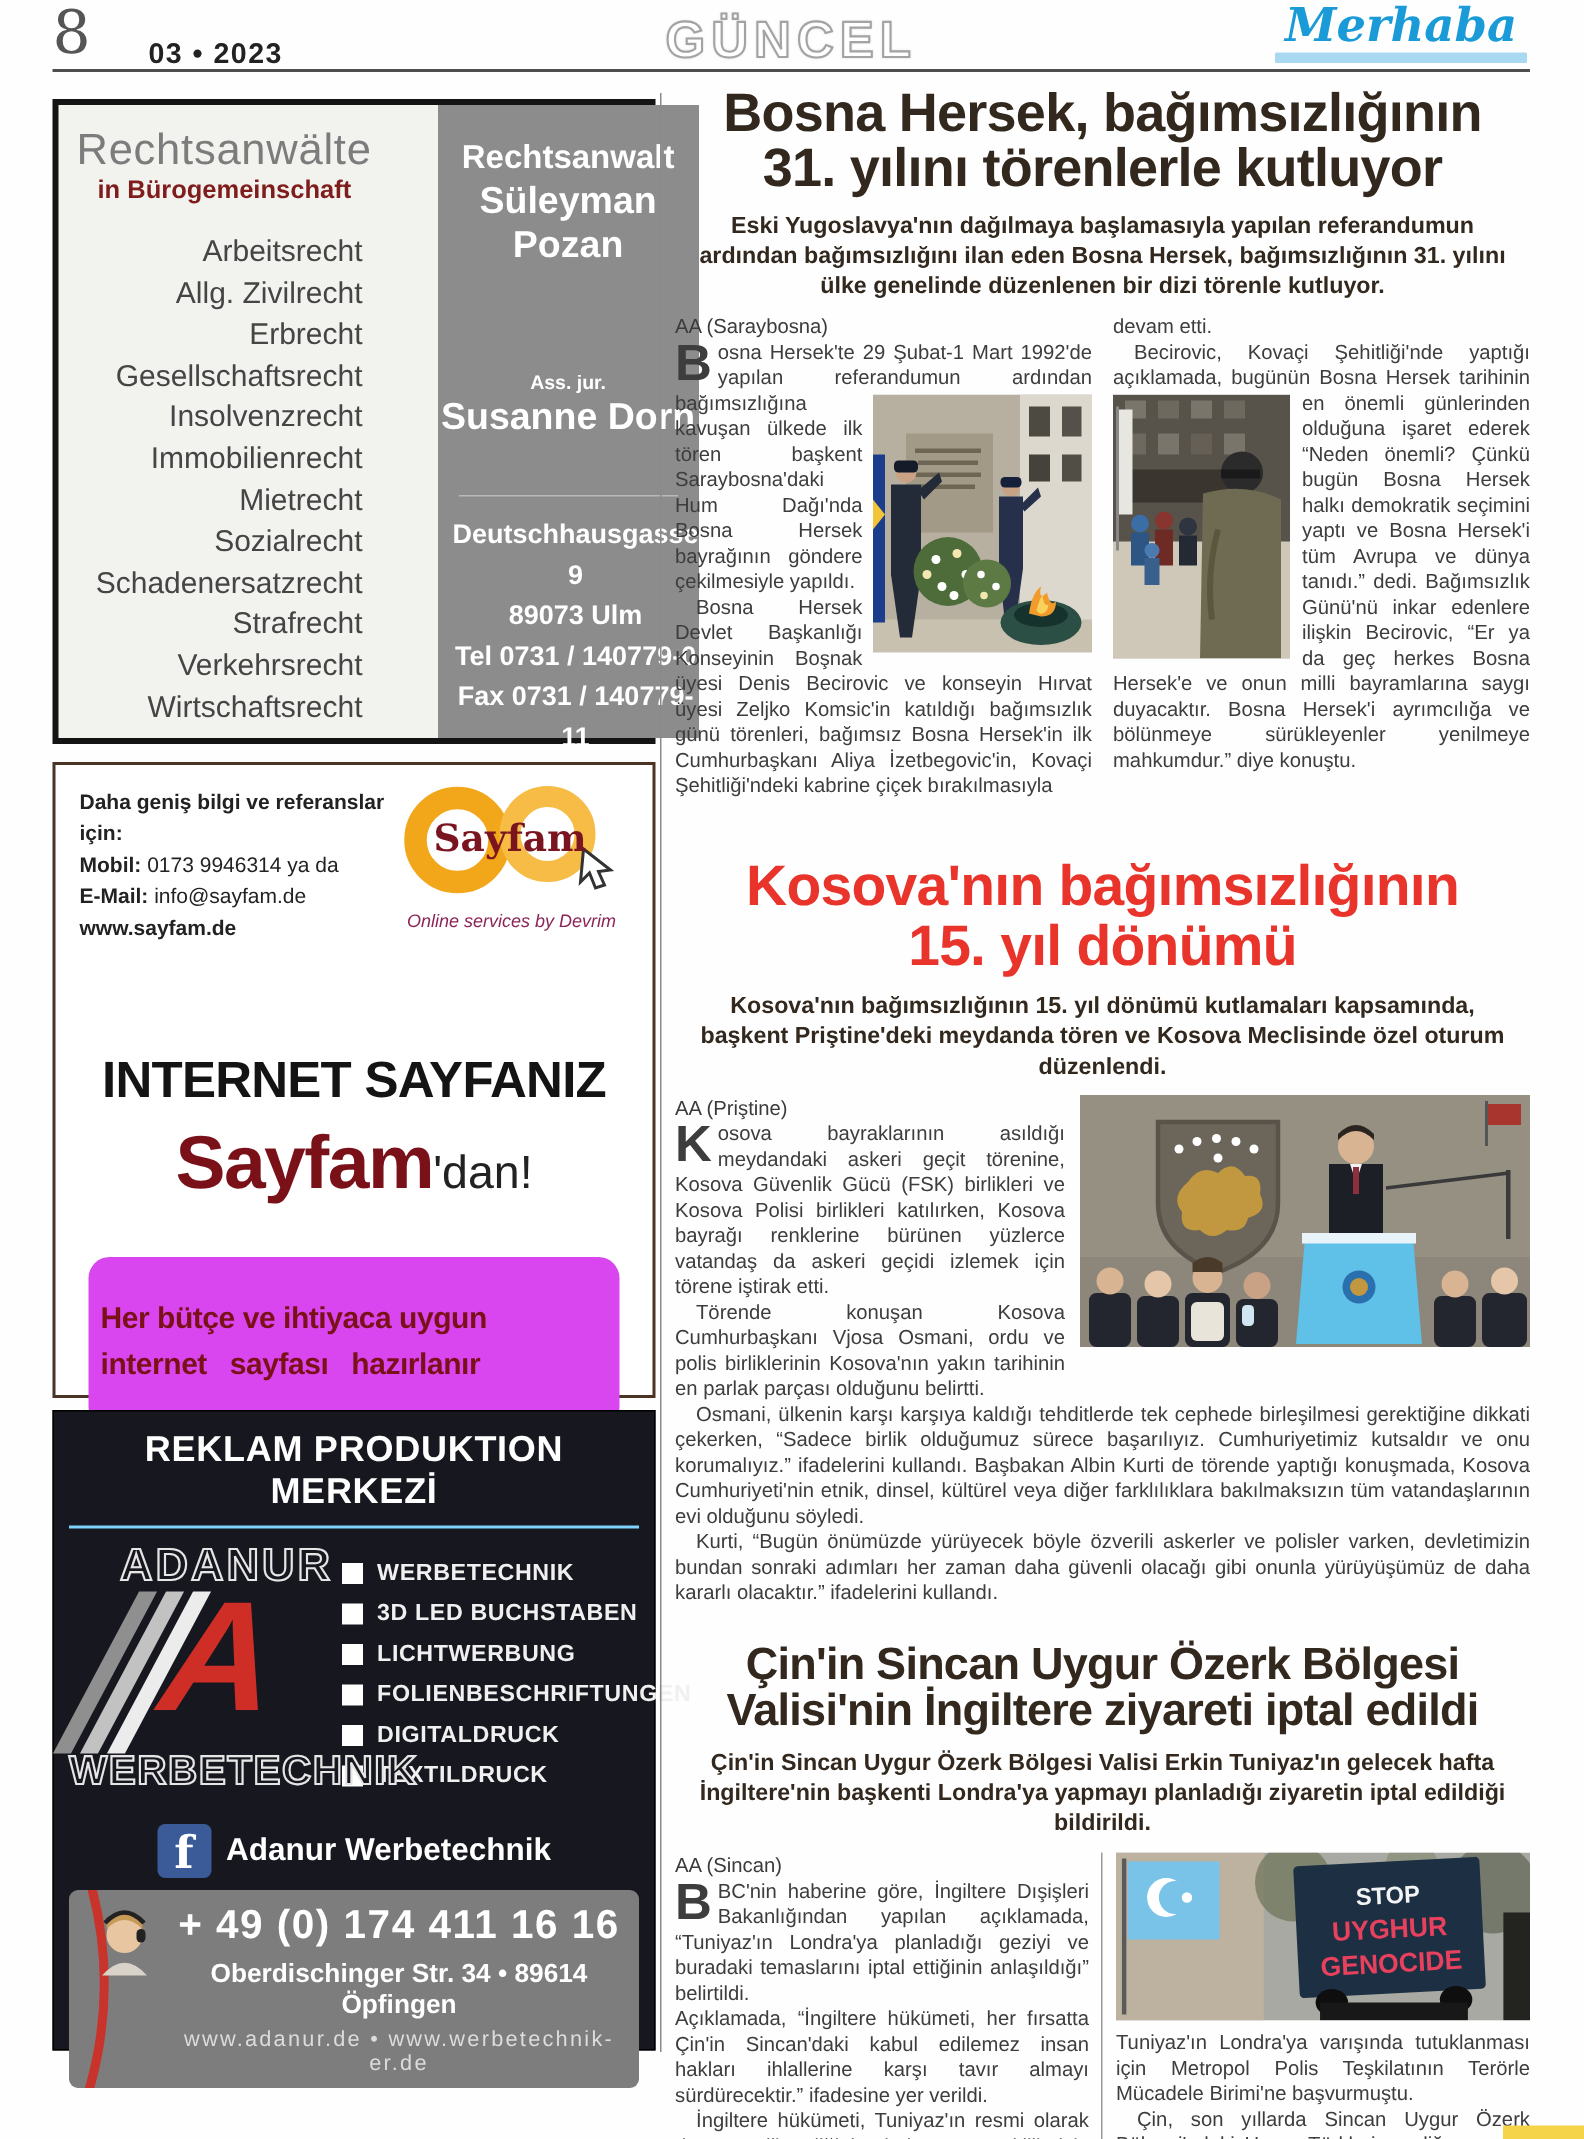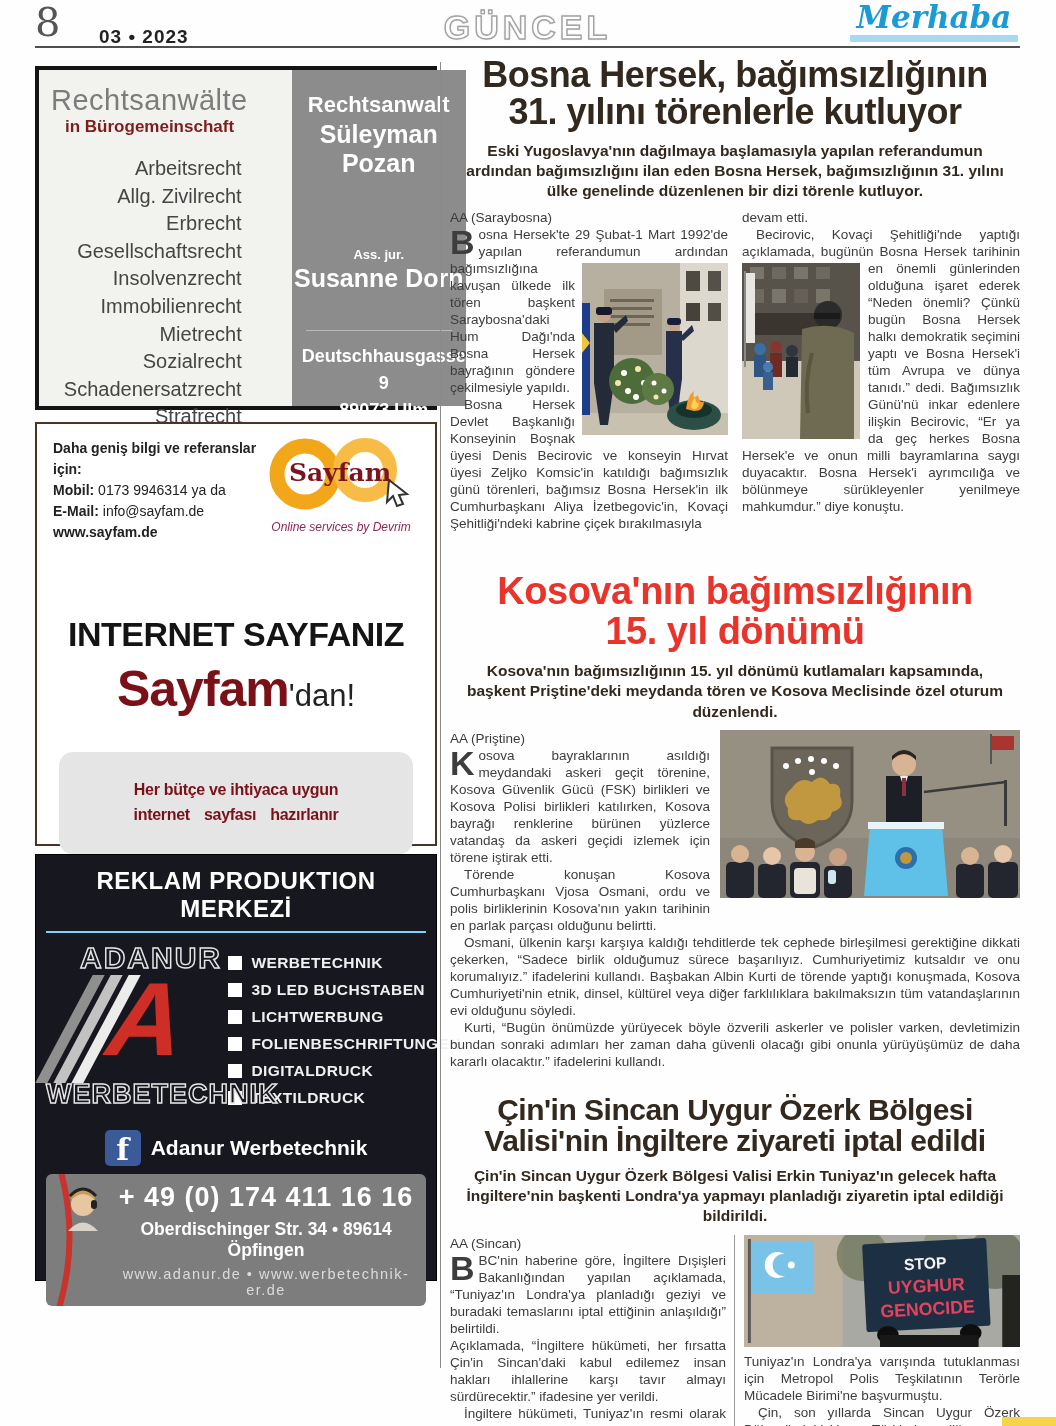--- a/index.html
+++ b/index.html
@@ -15,21 +15,21 @@
     color:#ffffff; -webkit-text-stroke:1.4px #a3a3a3; text-shadow:0 0 2px rgba(140,140,140,.65); }
   .brand-wrap { position:absolute; right:2px; top:2px; width:168px; text-align:center; }
   .brand { font-family:"DejaVu Serif",serif; font-style:italic; font-weight:bold; font-size:31px; color:#1a9bd7; line-height:1; }
   .brand-bar { height:7px; background:#a9d9f0; margin-top:2px; border-radius:1px; }
 
   
   .rail { position:absolute; left:35px; top:66px; width:402px; }
   .rail-divider { position:absolute; left:440px; top:62px; width:1px; height:1306px; background:#8a8a8a; }
 
   
-  .ad-law { height:344px; border:4px solid #141414; display:flex; background:#f2f2ef; margin-bottom:12px;gap:36px; }
+  .ad-law { height:430px; border:4px solid #141414; display:flex; background:#f2f2ef; margin-bottom:12px;gap:36px; }
   .law-left { width:55%; padding:14px 8px 0 12px; }
   .law-title { font-size:29px; color:#7c7c7c; letter-spacing:.5px; }
   .law-sub { font-size:17px; color:#7f1d1d; padding-left:14px;font-weight:bold; }
   .law-list { margin-top:18px; text-align:right; padding-right:6px; }
   .law-item { font-size:20px; line-height:1.38; color:#454545; }
   .law-right { width:45%; background:#8d8c8c; color:#fff; text-align:center; padding-top:22px; }
   .law-r-title { font-size:22px; font-weight:bold; }
   .law-r-name { font-size:25px; font-weight:bold; line-height:1.15; margin-top:2px; }
   .law-assjur { font-size:13px; font-weight:bold; margin-top:69px; }
   .law-divider { border-top:1px solid #b9b9b9; margin:38px 14px 12px; }
@@ -39,22 +39,22 @@
   .ad-sayfam { height:424px; border:2px solid #4b3423; background:#fff; margin-bottom:8px; padding:14px 16px; position:relative; }
   .sayfam-info { width:57%; font-size:14px; line-height:1.5; color:#222; }
   .sayfam-info .lbl { font-weight:bold; }
   .sayfam-logo { position:absolute; right:14px; top:12px; width:160px; text-align:center; }
   .sayfam-logo-word { position:absolute; left:28px; top:22px; font-family:"DejaVu Serif",serif; font-size:25px; color:#7a1520; font-weight:bold; }
   .sayfam-tagline { margin-top:2px; font-family:Liberation Sans, sans-serif; font-style:italic; font-size:12px; color:#8c2558; }
   .sayfam-h1 { margin-top:72px; text-align:center; font-size:34px; font-weight:900; color:#141414; letter-spacing:-.5px; }
   .sayfam-h2 { text-align:center; margin-top:6px; }
   .sayfam-h2 .big { font-size:50px; font-weight:900; color:#7a1118; letter-spacing:-1px; }
   .sayfam-h2 .suffix { font-size:31px; color:#222; }
-  .sayfam-banner { margin:34px 6px 0; background:#e5e5e5; border-radius:14px; padding:26px 8px; text-align:center;
-    font-size:16px; font-weight:900; color:#7a1118; line-height:1.55; letter-spacing:-.3px; }
+  .sayfam-banner { margin:34px 6px 0; background:#d946ef; border-radius:14px; padding:26px 8px; 
+    font-size:20px; font-weight:900; color:#7a1118; line-height:1.55; letter-spacing:-.3px; }
   .sayfam-banner .l2 { word-spacing:10px; }
 
   
   .ad-adanur { height:427px; background:#17171f; border:1px solid #000; padding:8px 10px; color:#fff; position:relative; }
   .adanur-top { text-align:center; font-size:24px; font-weight:900; letter-spacing:.5px; padding:4px 0 8px; border-bottom:2px solid #7dd3fc; }
   .adanur-mid { display:flex; margin-top:8px; }
   .adanur-logo { width:48%; position:relative; height:170px; }
   .outline-txt { color:#17171f; -webkit-text-stroke:1.4px #e6e6e6; text-shadow:0 0 1px #cfcfcf; font-weight:bold; }
   .adanur-name { position:absolute; left:34px; top:0; font-size:30px; letter-spacing:2px; }
   .adanur-A { position:absolute; left:62px; top:26px; font-size:104px; font-style:italic; font-weight:900; color:#cf2e27; transform:skewX(-6deg); line-height:1; }

